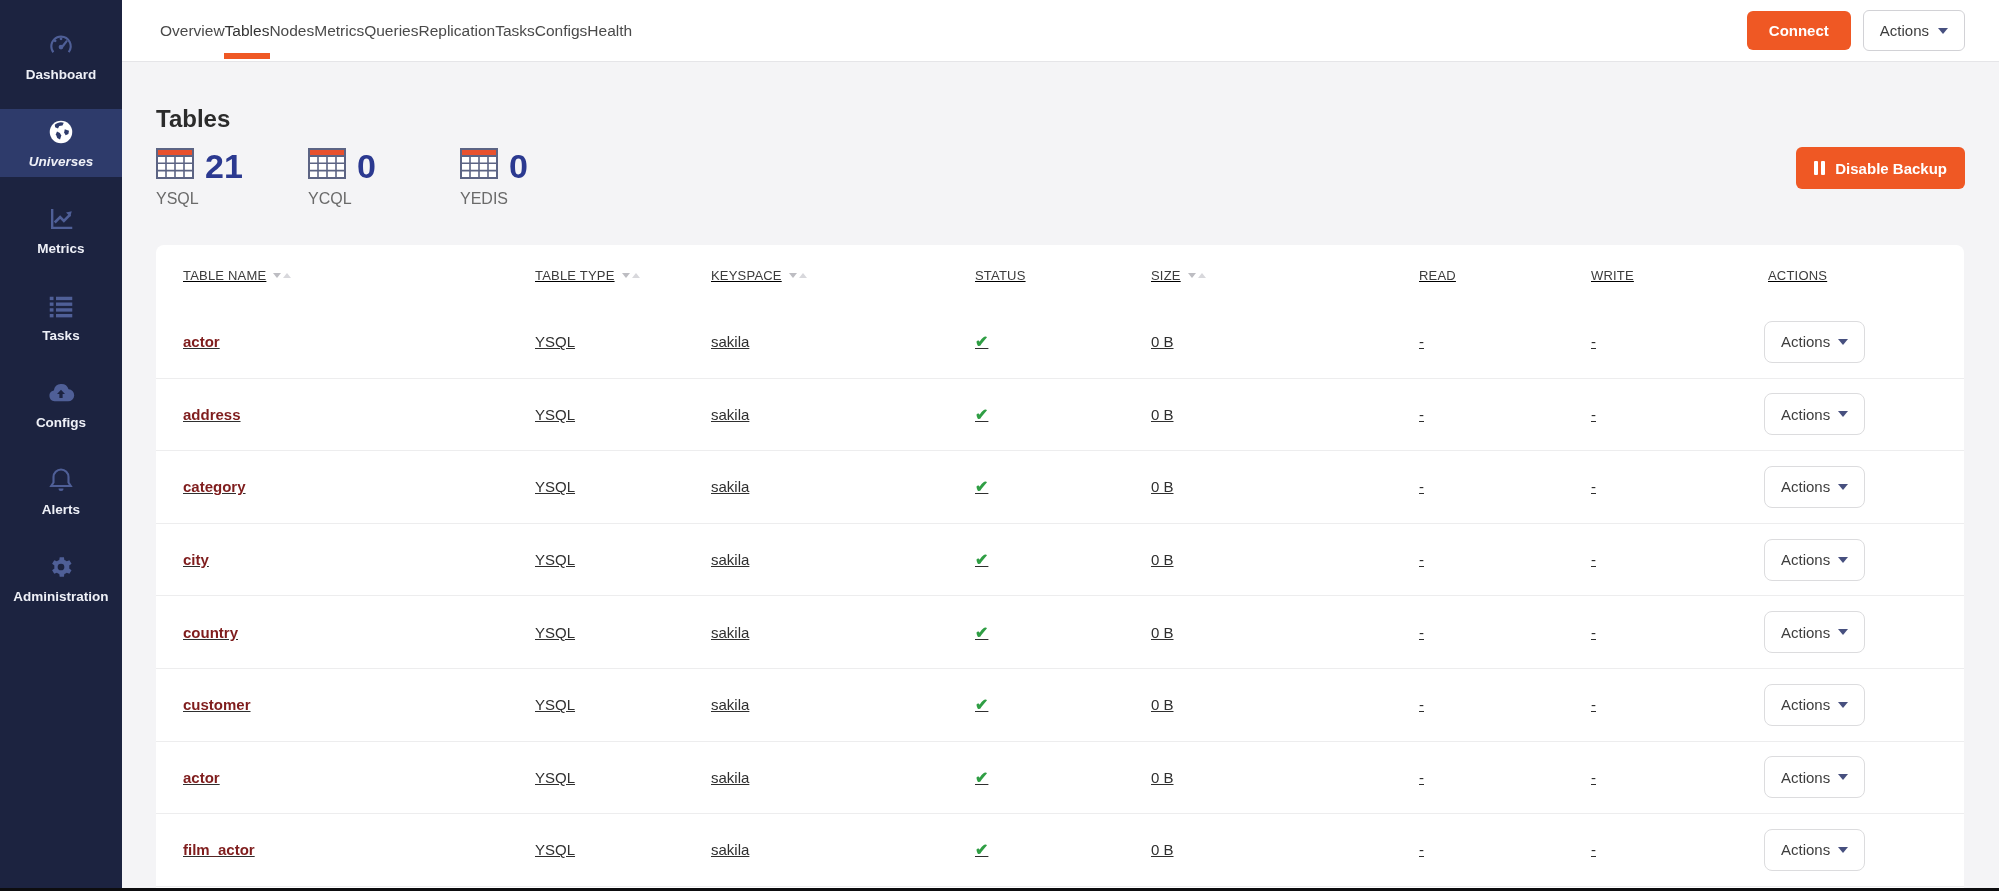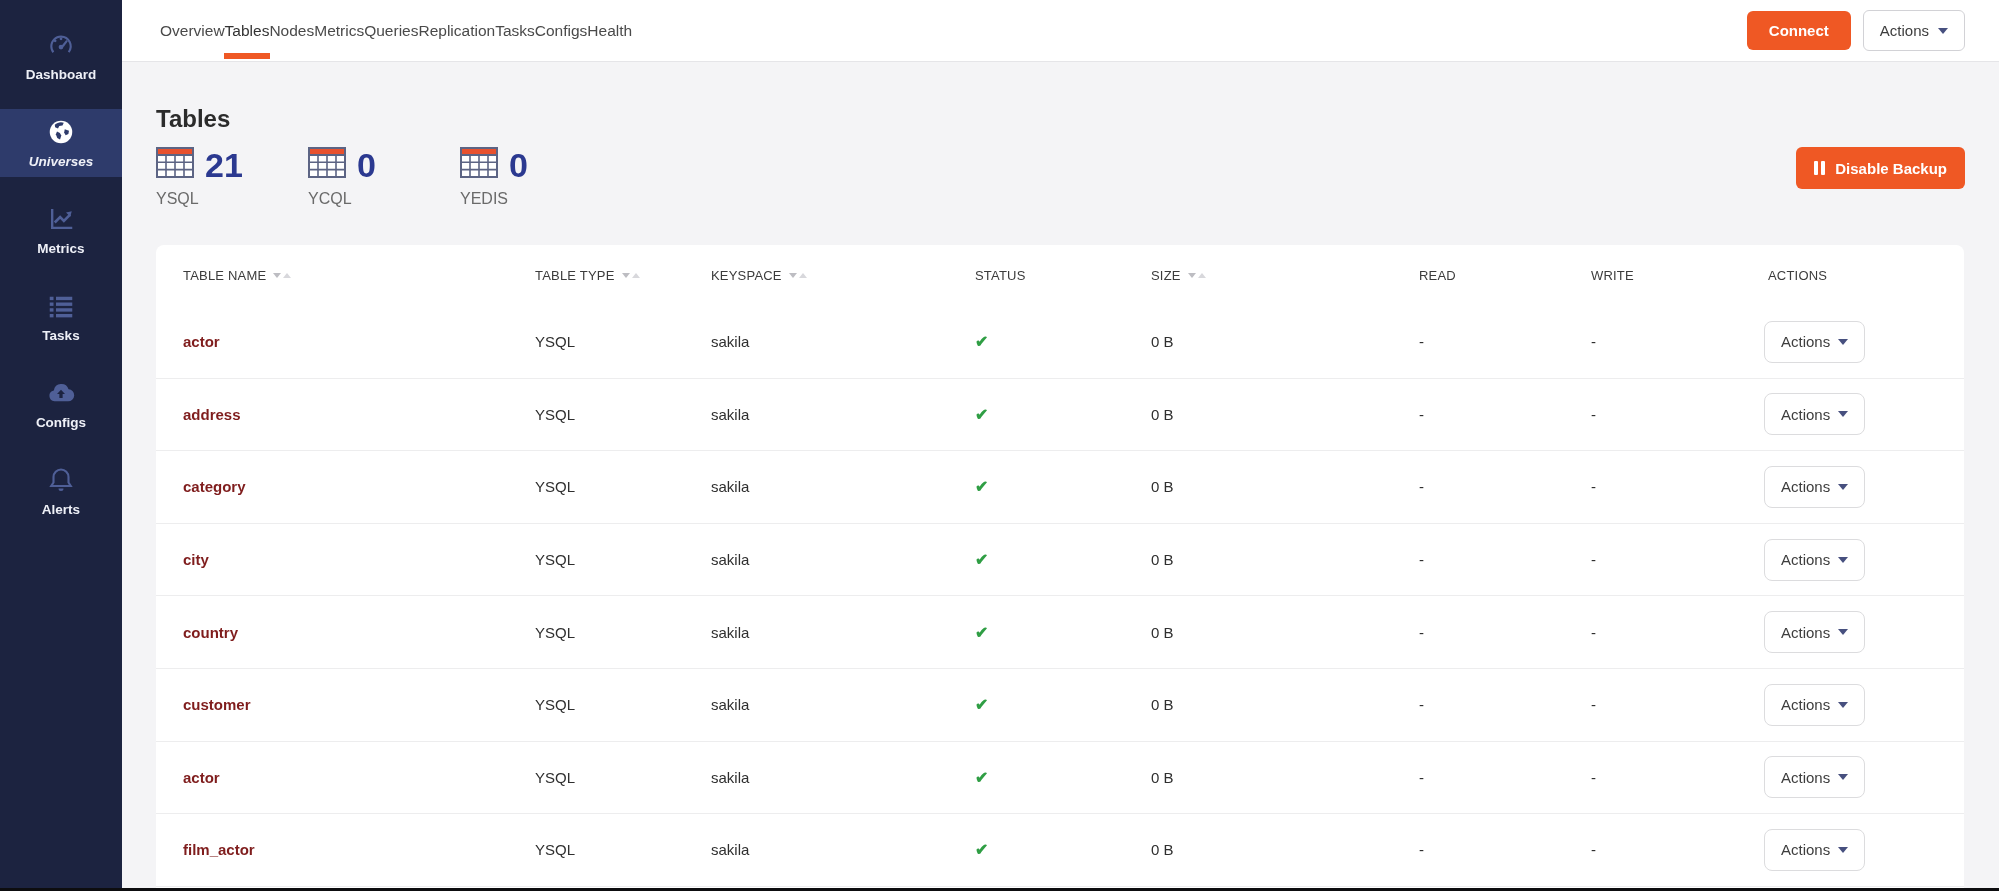--- a/index.html
+++ b/index.html
@@ -31,33 +31,33 @@
   .btn-plain{background:#ffffff;border:1px solid #d2d2d6;border-radius:6px;font-size:15px;color:#3d3d3d;
     padding:11px 16px;display:flex;align-items:center;gap:9px;cursor:pointer;font-family:inherit;}
   .caret-down{width:0;height:0;border-left:5px solid transparent;border-right:5px solid transparent;
     border-top:6px solid #47507f;display:inline-block;}
   
   .main{position:absolute;left:122px;top:62px;right:0;bottom:0;background:#f4f4f6;}
   .page-head{padding:44px 34px 0 34px;}
   .page-title{font-size:24px;line-height:26px;font-weight:700;color:#2b2b2b;margin:0;}
   .stats-bar{display:flex;align-items:flex-start;margin-top:15px;}
   .stat{width:152px;}
-  .stat-top{display:flex;align-items:flex-start;gap:11px;height:37px;}
+  .stat-top{display:flex;align-items:center;gap:11px;height:37px;}
   .stat-num{font-size:34px;font-weight:700;color:#2b3990;line-height:36px;}
   .stat-label{font-size:16px;color:#6a6a6a;margin-top:6px;}
   .backup-wrap{margin-left:auto;}
   .btn-backup{background:#ef5824;color:#ffffff;border:none;border-radius:6px;font-size:15px;font-weight:600;
     padding:0 18px;height:42px;display:flex;gap:10px;align-items:center;cursor:pointer;font-family:inherit;}
   .pause-icon{display:inline-flex;gap:3px;}
   .pause-icon i{display:block;width:4px;height:14px;background:#ffffff;border-radius:1px;}
   
   .card{position:absolute;left:34px;right:35px;top:183px;bottom:3px;background:#ffffff;
     border-radius:8px 8px 0 0;overflow:hidden;}
   .thead,.trow{display:grid;grid-template-columns:352px 176px 264px 176px 268px 172px 177px 1fr;
-    padding-left:27px;align-items:center;}
+    padding-left:27px;align-items:center;text-decoration:underline;}
   .thead{height:61px;}
   .th{font-size:13px;font-weight:500;color:#3c3c3c;letter-spacing:.2px;display:flex;gap:7px;align-items:center;}
   .sort{display:inline-flex;gap:2px;align-items:center;cursor:pointer;}
   .sc-down{width:0;height:0;border-left:4px solid transparent;border-right:4px solid transparent;border-top:5px solid #bdbdc2;}
   .sc-up{width:0;height:0;border-left:4px solid transparent;border-right:4px solid transparent;border-bottom:5px solid #d8d8dc;}
   .trow{height:72.6px;border-bottom:1px solid #ededee;font-size:15px;color:#2f2f2f;}
   .tname{color:#7f1d1d;font-weight:600;cursor:pointer;text-align:center;}
   .check{color:#2f9e44;font-weight:700;font-size:16px;line-height:16px;}
   .btn-row-actions{background:#ffffff;border:1px solid #dcdcde;border-radius:8px;height:42px;padding:0 16px;
     font-size:15px;color:#3d3d3d;display:inline-flex;gap:8px;align-items:center;cursor:pointer;
@@ -129,20 +129,28 @@
     </div>
     <div class="side-item">
       <span class="sicon">
         <svg viewBox="0 0 24 24" width="30" height="30">
           <path d="M12 3.6a6 6 0 0 0-6 6v4.4L4.2 16.8h15.6L18 14V9.6a6 6 0 0 0-6-6z" fill="none" stroke="currentColor" stroke-width="1.7"></path>
           <path d="M10 18.8a2 2 0 0 0 4 0z" fill="currentColor"></path>
         </svg>
       </span>
       <span class="slabel">Alerts</span>
     </div>
+    <div class="side-item">
+      <span class="sicon">
+        <svg viewBox="0 0 24 24" width="26" height="26">
+          <path fill-rule="evenodd" fill="currentColor" d="M19.6 13.3a7.8 7.8 0 0 0 0-2.6l2.1-1.6-1.95-3.35-2.45 1a7.8 7.8 0 0 0-2.2-1.3l-.4-2.55h-3.9l-.4 2.55a7.8 7.8 0 0 0-2.2 1.3l-2.45-1L3.8 9.1l2.1 1.6a7.8 7.8 0 0 0 0 2.6l-2.1 1.6 1.95 3.35 2.45-1a7.8 7.8 0 0 0 2.2 1.3l.4 2.55h3.9l.4-2.55a7.8 7.8 0 0 0 2.2-1.3l2.45 1 1.95-3.35zM12 15.1a3.1 3.1 0 1 1 0-6.2 3.1 3.1 0 0 1 0 6.2z"></path>
+        </svg>
+      </span>
+      <span class="slabel">Administration</span>
+    </div>
   </nav>
 
   <header class="topnav">
     <div class="tabs">
       <div class="tab">Overview</div>
       <div class="tab active">Tables</div>
       <div class="tab">Nodes</div>
       <div class="tab">Metrics</div>
       <div class="tab">Queries</div>
       <div class="tab">Replication</div>

